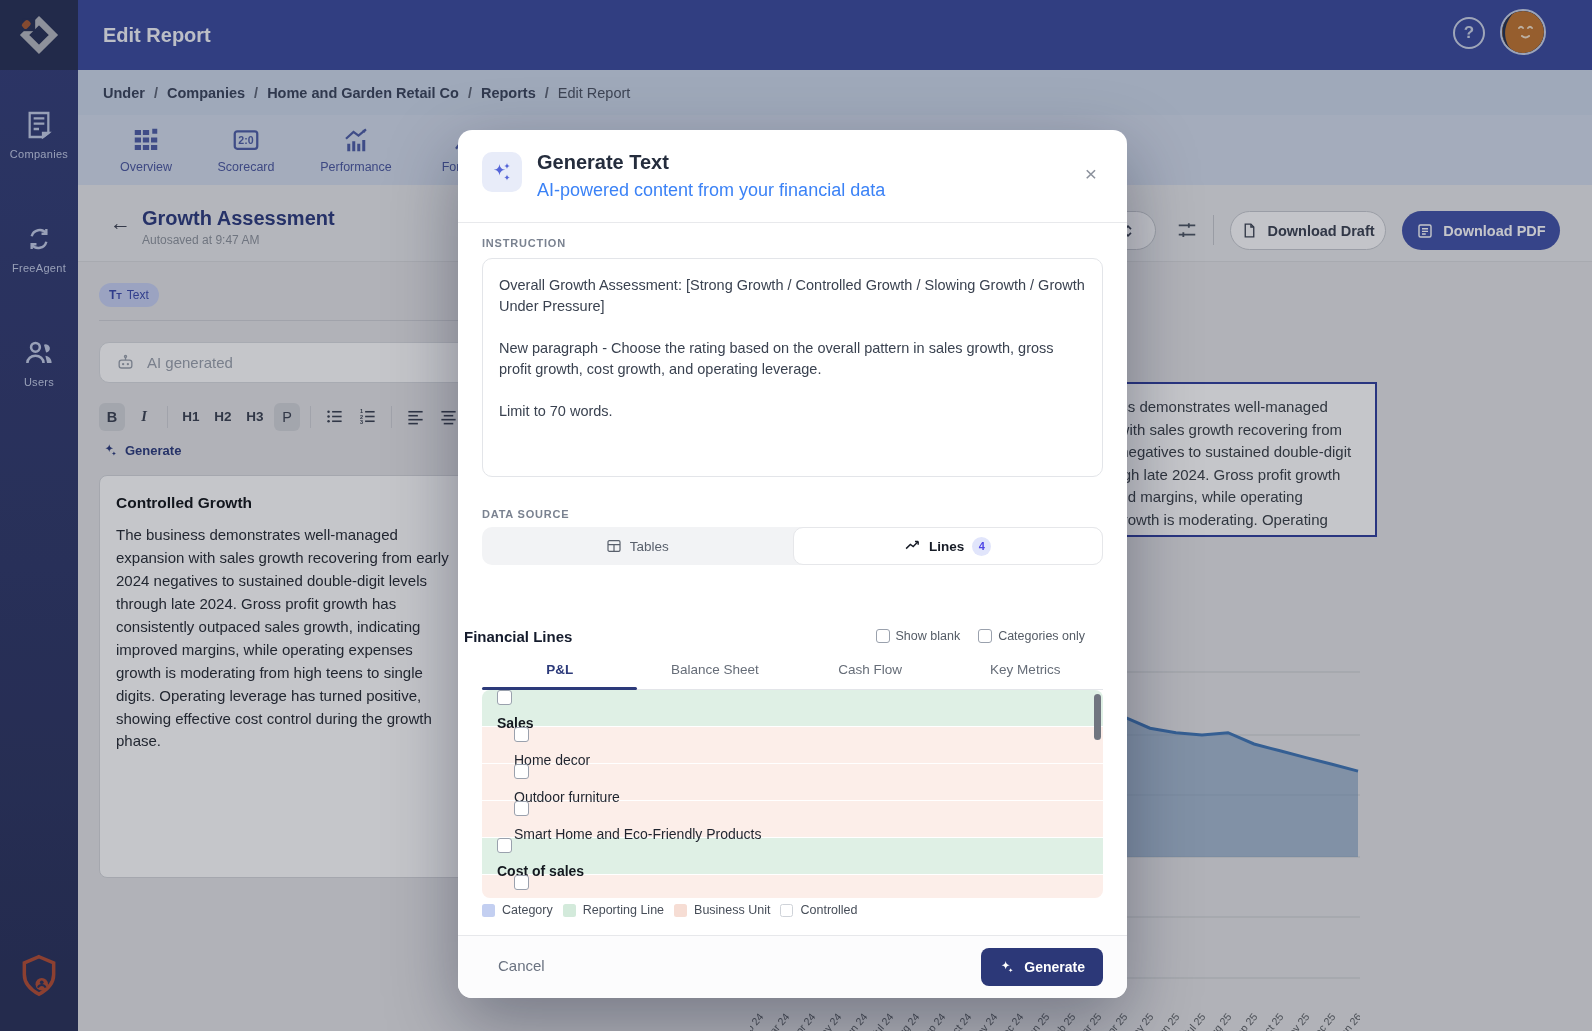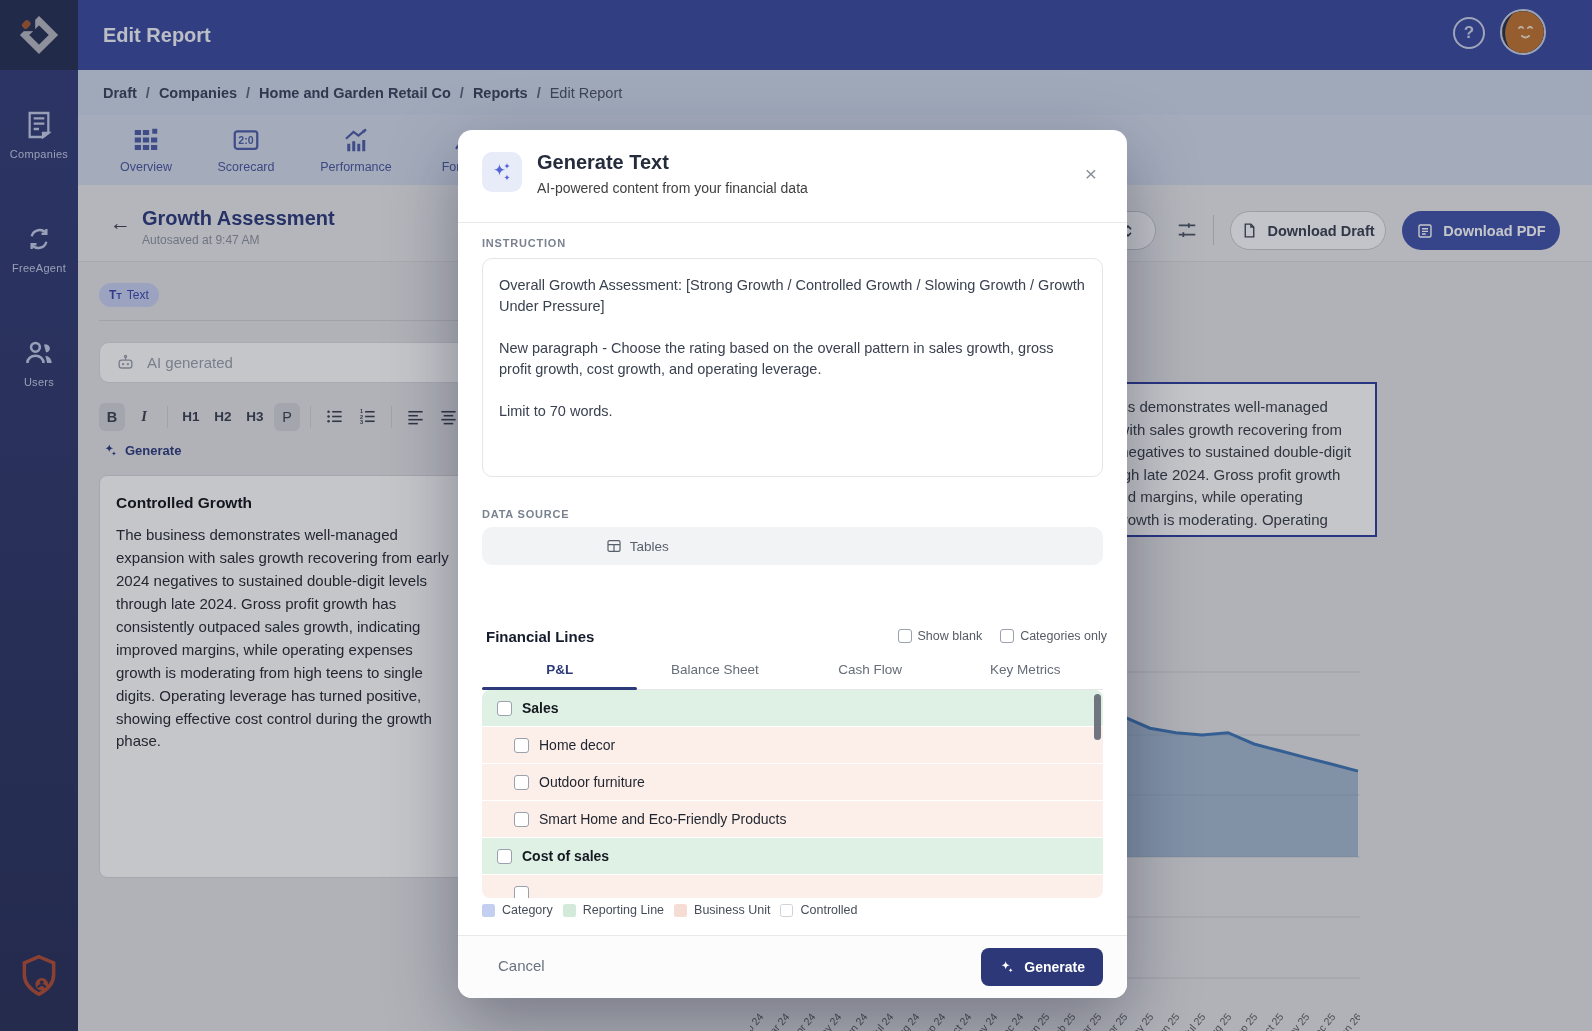--- a/index.html
+++ b/index.html
@@ -85,54 +85,54 @@
 
   
   .dim { position:absolute; inset:0; background:rgba(23,27,42,0.25); }
 
   
   .modal { position:absolute; left:458px; top:130px; width:669px; height:868px; background:#fff;
     border-radius:14px; box-shadow:0 25px 70px rgba(10,15,40,.35); }
   .m-icon-tile { position:absolute; left:24px; top:22px; width:40px; height:40px; border-radius:10px;
     background:#e8ecf9; display:flex; align-items:center; justify-content:center; }
   .m-title { position:absolute; left:79px; top:21px; font-size:20px; font-weight:bold; color:#252d3d; }
-  .m-sub { position:absolute; left:79px; top:50px; font-size:14px; color:#404040; }
+  .m-sub { position:absolute; left:79px; top:50px; font-size:18px; color:#3b82f6; }
   .m-close { position:absolute; right:30px; top:33px; font-size:21px; color:#8b919c; cursor:pointer; line-height:1; }
   .m-divider { position:absolute; left:0; top:92px; width:669px; height:1px; background:#e8e9ec; }
 
   .m-label { position:absolute; left:24px; font-size:11px; letter-spacing:.8px; color:#7a8290; font-weight:bold; }
   .m-textarea { position:absolute; left:24px; top:128px; width:621px; height:219px; border:1px solid #e3e5e9;
     border-radius:10px; padding:16px; font-size:14.5px; color:#3a4250; line-height:1.45; white-space:pre-wrap; cursor:text; }
 
   .seg { position:absolute; left:24px; top:397px; width:621px; height:38px; background:#f2f3f5; border-radius:10px; }
   .seg-half { position:absolute; top:0; width:50%; height:100%; display:flex; align-items:center; justify-content:center;
     gap:8px; font-size:13.5px; color:#59606c; cursor:pointer; }
   .seg-half.left { left:0; }
   .seg-half.right { left:50%; background:#fff; border:1px solid #e6e7ea; border-radius:10px; color:#161b26; font-weight:bold; }
   .seg-badge { width:19px; height:19px; border-radius:50%; background:#e1e5fb; color:#4f46e5; font-size:11px;
     font-weight:bold; display:flex; align-items:center; justify-content:center; }
 
   .forecast-row { position:absolute; left:24px; top:451px; width:621px; height:34px; background:#f7f8f9;
     border-radius:6px; display:flex; align-items:center; gap:10px; padding:0 13px; font-size:13px; color:#3a4150; }
   .cb { width:15px; height:15px; background:#fff; border:1.5px solid #9aa1ad; border-radius:3px; flex:0 0 auto; cursor:pointer; }
 
-  .fin-row { position:absolute; left:28px; top:495px; width:621px; height:22px; display:flex; align-items:center; }
+  .fin-row { position:absolute; left:6px; top:495px; width:621px; height:22px; display:flex; align-items:center; }
   .fin-title { font-size:15px; font-weight:bold; color:#141b2c; }
   .fin-checks { margin-left:auto; display:flex; gap:18px; align-items:center; font-size:12.5px; color:#555c66; }
   .fin-checks .pair { display:flex; gap:6px; align-items:flex-end; }
   .fin-checks .cb { width:14px; height:14px; }
 
   .m-tabs { position:absolute; left:24px; top:527px; width:621px; height:33px; display:flex;
     border-bottom:1px solid #e3e5e9; }
   .m-tab { flex:1; text-align:center; font-size:13.5px; color:#666d78; cursor:pointer; padding-top:5px; position:relative; }
   .m-tab.active { color:#2c3a7a; font-weight:bold; }
   .m-tab.active::after { content:""; position:absolute; left:0; right:0; bottom:-1px; height:3px; background:#2c3a7a; border-radius:2px; }
 
   .line-list { position:absolute; left:24px; top:560px; width:621px; height:208px; border-radius:8px; overflow:hidden; }
-  .line-row { height:37px; display:flex; align-items:center; gap:10px; border-bottom:1px solid #fff; cursor:pointer; }
+  .line-row { height:37px; display:flex; align-items:flex-start; gap:10px; border-bottom:1px solid #fff; cursor:pointer;flex-direction:column; }
   .line-row.reporting_line { background:#dff0e5; padding-left:15px; font-weight:bold; color:#14181f; }
   .line-row.business_unit { background:#fceee9; padding-left:32px; color:#1f242e; }
   .line-row .rl { font-size:14px; }
   .scroll-thumb { position:absolute; right:2px; top:4px; width:7px; height:46px; background:#70757f; border-radius:4px; cursor:grab; }
 
   .legend { position:absolute; left:24px; top:773px; display:flex; gap:10px; align-items:flex-end; }
   .leg-item { display:flex; gap:7px; align-items:center; font-size:12.5px; color:#474e59; }
   .leg-sq { width:13px; height:13px; border-radius:2.5px; }
 
   .m-footer { position:absolute; left:0; bottom:0; width:669px; height:63px; background:#fcfcfd;
@@ -203,21 +203,21 @@
           <path d="M14 0 A23 23 0 0 0 8 38 A28 28 0 0 1 14 0 Z" fill="#203052"></path>
           <path d="M17 17 q2 -2.5 4 0" stroke="#f3e1c8" stroke-width="2" fill="none" stroke-linecap="round"></path>
           <path d="M26 17 q2 -2.5 4 0" stroke="#f3e1c8" stroke-width="2" fill="none" stroke-linecap="round"></path>
           <path d="M20 25 q3.5 3 7 0" stroke="#f3e1c8" stroke-width="2" fill="none" stroke-linecap="round"></path>
         </svg>
       </div>
     </div>
 
     <div class="breadbar">
       <div class="inner" id="breadcrumb">
-          <span class="crumb">Draft</span>
+          <span class="crumb">Under</span>
           <span class="crumb-sep">/</span>
           <span class="crumb">Companies</span>
           <span class="crumb-sep">/</span>
           <span class="crumb">Home and Garden Retail Co</span>
           <span class="crumb-sep">/</span>
           <span class="crumb">Reports</span>
           <span class="crumb-sep">/</span>
           <span class="crumb last">Edit Report</span>
         </div>
     </div>
@@ -451,20 +451,28 @@
 
     <div class="m-label" style="top:378px;">DATA SOURCE</div>
     <div class="seg">
       <div class="seg-half left">
         <svg width="16" height="16" viewBox="0 0 24 24" fill="none" stroke="#59606c" stroke-width="1.8">
           <rect x="3" y="4" width="18" height="16" rx="2"></rect>
             <path d="M3 10h18M12 10v10"></path>
         </svg>
         <span>Tables</span>
       </div>
+      <div class="seg-half right">
+        <svg width="17" height="17" viewBox="0 0 24 24" fill="none" stroke="#161b26" stroke-width="2">
+          <path d="M3 15 9 9l4 3 7-7"></path>
+            <path d="M20 5h-4.5M20 5v4.5"></path>
+        </svg>
+        <span>Lines</span>
+        <span class="seg-badge">4</span>
+      </div>
     </div>
 
 
     <div class="fin-row">
       <span class="fin-title">Financial Lines</span>
       <span class="fin-checks">
         <span class="pair">
             <span class="cb"></span>
             <span>Show blank</span>
           </span>

